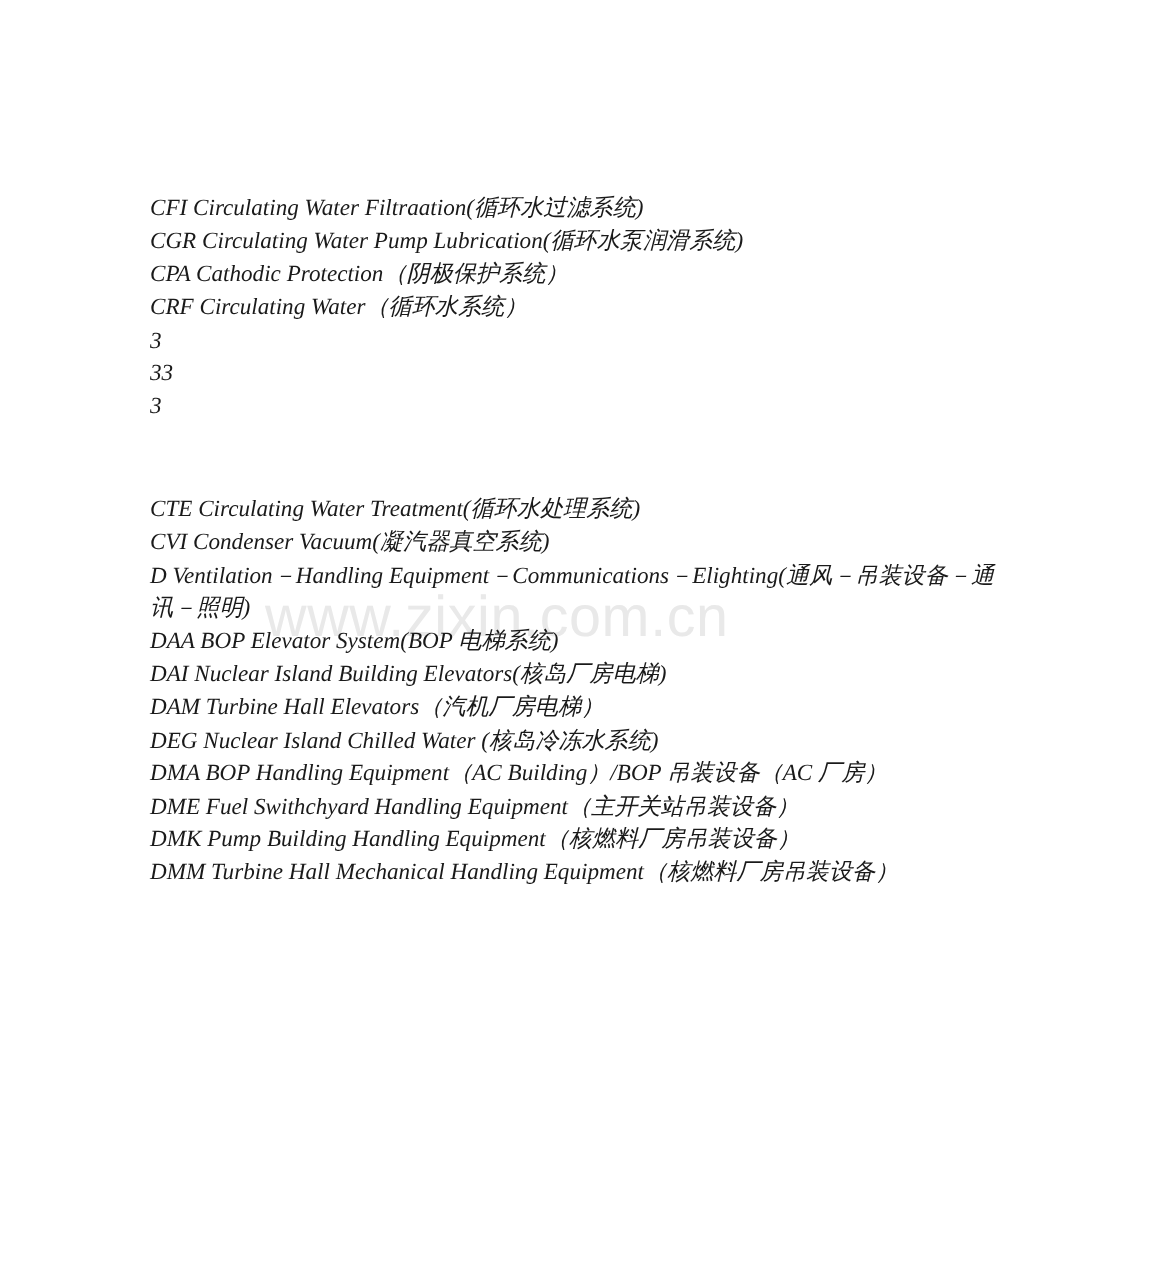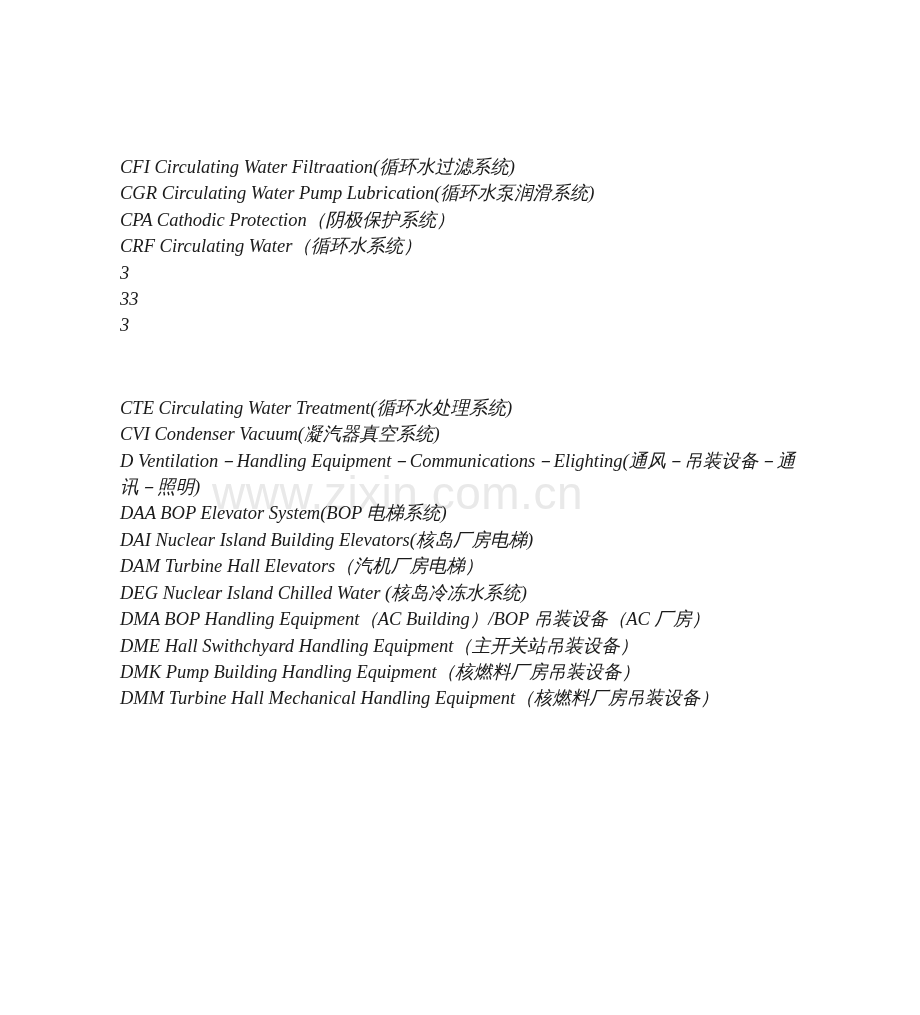--- a/index.html
+++ b/index.html
@@ -95,19 +95,19 @@
 
     <div class="block">
       <p class="line">CTE Circulating Water Treatment(循环水处理系统)</p>
       <p class="line">CVI Condenser Vacuum(凝汽器真空系统)</p>
       <p class="line">D Ventilation－Handling Equipment－Communications－Elighting(通风－吊装设备－通讯－照明)</p>
       <p class="line">DAA BOP Elevator System(BOP 电梯系统)</p>
       <p class="line">DAI Nuclear Island Building Elevators(核岛厂房电梯)</p>
       <p class="line">DAM Turbine Hall Elevators（汽机厂房电梯）</p>
       <p class="line">DEG Nuclear Island Chilled Water (核岛冷冻水系统)</p>
       <p class="line">DMA BOP Handling Equipment（AC Building）/BOP 吊装设备（AC 厂房）</p>
-      <p class="line">DME Hall Swithchyard Handling Equipment（主开关站吊装设备）</p>
+      <p class="line">DME Fuel Swithchyard Handling Equipment（主开关站吊装设备）</p>
       <p class="line">DMK Pump Building Handling Equipment（核燃料厂房吊装设备）</p>
       <p class="line">DMM Turbine Hall Mechanical Handling Equipment（核燃料厂房吊装设备）</p>
     </div>
 
   </div>
 </div>
 
 </body></html>

